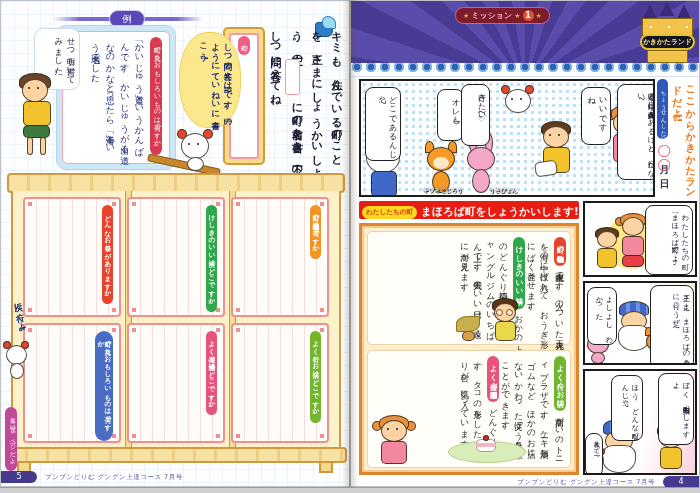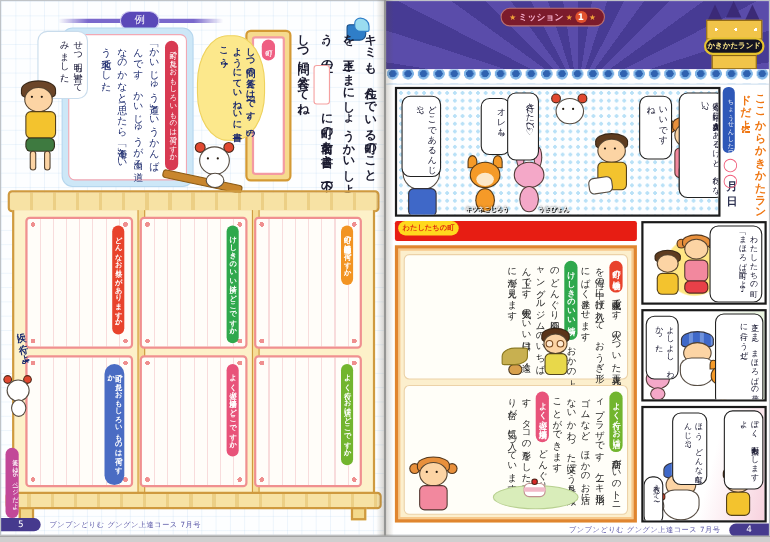--- a/index.html
+++ b/index.html
@@ -65,21 +65,21 @@
   .cbase{position:absolute;top:47px;left:7px;width:41px;height:13px;background:#f1c449;border:1px solid #8a6415;box-sizing:border-box;}
   .strip{left:8px;top:78px;width:296px;height:118px;border:2px solid #1d1d1d;box-sizing:border-box;overflow:hidden;
     background:#fdfeff;background-image:radial-gradient(#b9e1f7 1.4px,rgba(0,0,0,0) 1.6px);background-size:7px 7px;}
   .sbub{position:absolute;background:#fff;border:1.3px solid #222;border-radius:8px;color:#15152e;padding:3px 2px;line-height:1.4;font-size:8px;}
   .chname{position:absolute;font-size:5.5px;color:#fff;text-shadow:0 0 2px #000,1px 1px 0 #000;font-weight:bold;}
   .chal{left:306px;top:78px;width:40px;height:118px;}
   .chal-orange{right:0;top:0;height:118px;font-size:10px;line-height:1.35;font-weight:bold;color:#ef7612;}
   .datepill{left:0;top:0;width:11px;height:60px;background:#2e58b8;border-radius:5px;color:#fff;font-size:5.6px;text-align:center;padding:3px 0;box-sizing:border-box;}
   .dateline{left:0;top:64px;height:54px;font-size:10px;font-weight:bold;color:#2c3050;}
   .dateline .circ{color:#f05a78;font-size:12px;}
-  .rbanner{left:8px;top:200px;width:220px;height:18px;background:#e71d13;border-radius:2px;display:flex;align-items:flex-start;box-sizing:border-box;}
+  .rbanner{left:8px;top:200px;width:220px;height:18px;background:#e71d13;border-radius:2px;display:flex;align-items:flex-end;box-sizing:border-box;}
   .rtag{margin-left:3px;background:#ffd91e;color:#e03010;font-size:6.6px;font-weight:bold;padding:2px 4px;border-radius:8px;white-space:nowrap;}
   .rtitle{color:#fff;font-size:10.5px;font-weight:bold;margin-left:4px;letter-spacing:.2px;white-space:nowrap;}
   .frame{left:8px;top:222px;width:220px;height:252px;border:3px solid #e0852f;background:#fcefcd;box-shadow:inset 0 0 0 2px #f7c98c;box-sizing:border-box;}
   .panel{position:absolute;left:5px;width:204px;background:#fffef8;border:1px solid #ecd2a8;border-radius:5px;box-sizing:border-box;}
   .ptext{position:absolute;top:5px;right:4px;bottom:5px;left:4px;font-size:8.6px;line-height:1.5;color:#262626;}
   .apill{display:inline-block;color:#fff;font-size:7.4px;line-height:1.1;padding:4px 2px;border-radius:8px;margin-left:3px;font-weight:bold;}
   .rstrip{left:232px;top:200px;width:114px;height:274px;}
   .kpanel{position:absolute;left:0;width:114px;border:2px solid #1a1a1a;background:#fff;box-sizing:border-box;overflow:hidden;}
   .pA{top:0;height:76px;background:radial-gradient(circle at 42% 55%,#ffe784 0 34%,#fff 36%);}
   .pB{top:80px;height:84px;background:linear-gradient(90deg,#fff 55%,#eaf6df 100%);}
@@ -258,20 +258,21 @@
     </div>
 
     <div class="a chal">
       <div class="a v chal-orange">ここからかきかたランドだよ!!</div>
       <div class="a v datepill">ちょうせんした日</div>
       <div class="a v dateline"><span class="circ">◯</span><span>月</span><span class="circ">◯</span><span>日</span></div>
     </div>
 
     <div class="a rbanner">
       <span class="rtag">わたしたちの町</span>
+      <span class="rtitle">まほろば町をしょうかいします!</span>
     </div>
 
     <div class="a frame">
       <div class="panel" style="top:5px;height:114px;">
         <div class="v ptext"><span class="apill" style="background-color: rgb(232, 67, 44);">町の名物は?</span><span>水中花火です。火のついた花火玉を海の中に投げ入れて、おうぎ形にばく発させます。</span><span class="apill" style="background-color: rgb(47, 168, 76);">けしきのいい所は?</span><span>おかの上のどんぐり公園にある、ジャングルジムのいちばん上です。天気のいい日は、遠くに海が見えます。</span></div>
         <div class="fig" style="left:86px;bottom:2px;width:28px;height:26px;">
           <i class="sq" style="left:8px;top:15px;width:13px;height:10px;background:#d8a04c;"></i>
           <i style="left:2px;top:0px;width:24px;height:16px;background:#c8b050;border-radius:50% 10% 50% 10%;border-color:#8a7820;"></i>
         </div>
         <div class="fig" style="left:118px;bottom:2px;width:40px;height:44px;">

